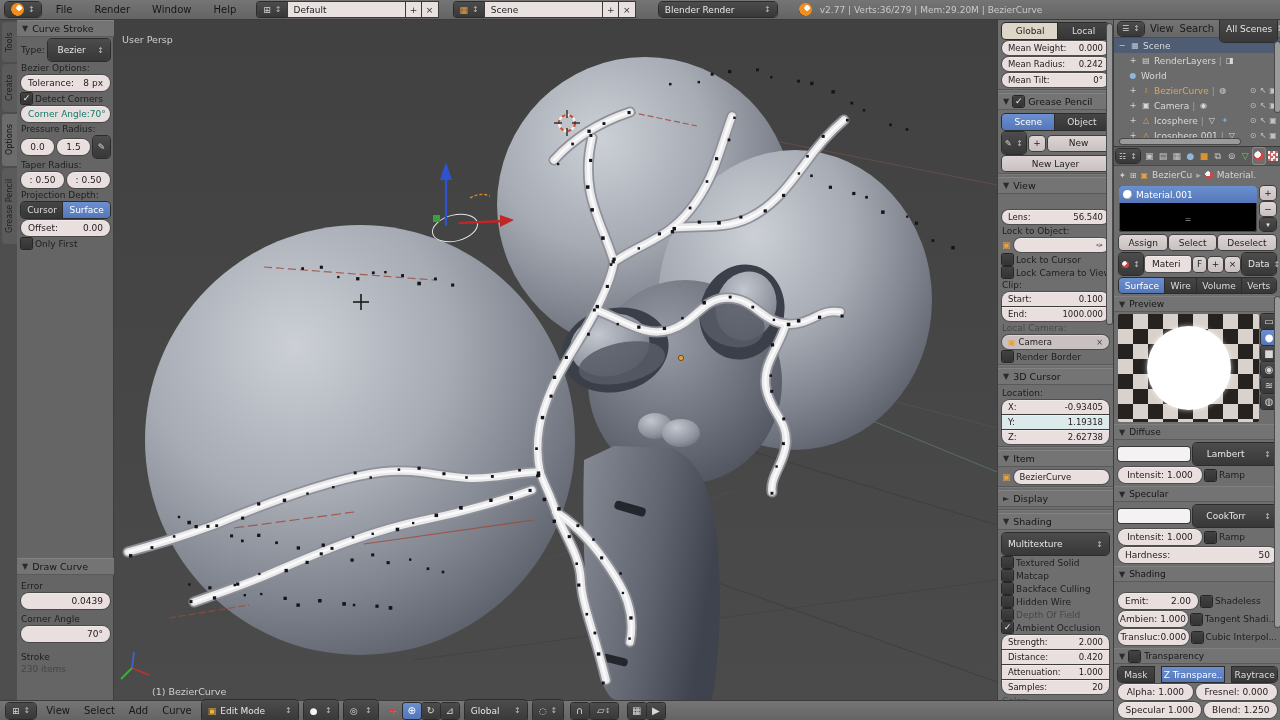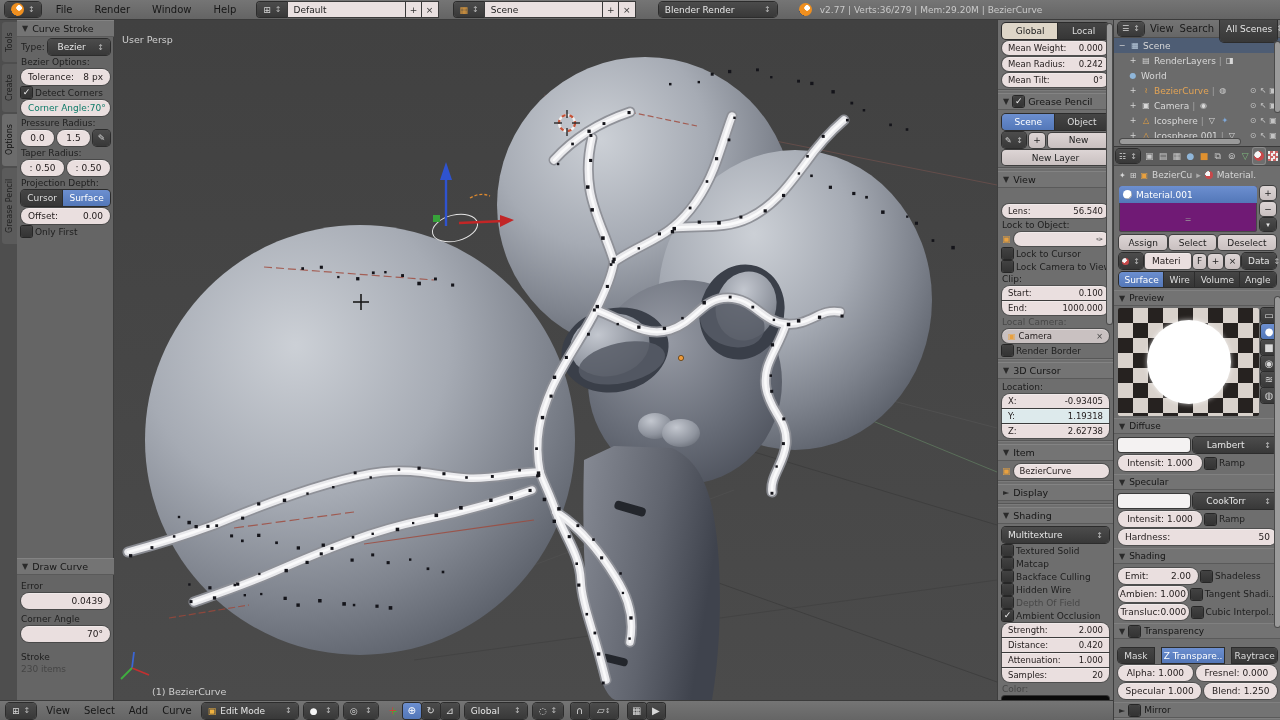--- a/index.html
+++ b/index.html
@@ -3,21 +3,21 @@
 <meta charset="utf-8">
 <style>
   *{box-sizing:border-box;margin:0;padding:0}
   html,body{width:1280px;height:720px;overflow:hidden}
   body{font-family:"DejaVu Sans",sans-serif;font-size:10px;color:#1c1c1c;background:#474747;position:relative}
   .abs{position:absolute}
   
   .fld{display:flex;align-items:center;justify-content:space-between;background:#eadfdf;border-radius:8px;height:15px;padding:8px 7px;color:#262020;box-shadow:0 0 0 1px rgba(40,40,40,.45), inset 0 1px 0 rgba(255,255,255,.35);font-size:9px;white-space:nowrap;overflow:hidden}
   .fld.center{justify-content:center;gap:3px}
   .fld .v{margin-left:auto}
-  .dk{display:flex;align-items:center;gap:4px;background:linear-gradient(#4c4c4c,#383838);border-radius:4px;height:16px;padding:0 6px;color:#e6e6e6;box-shadow:0 0 0 1px #2c2c2c;font-size:9px;white-space:nowrap}
+  .dk{display:flex;align-items:center;gap:4px;background:linear-gradient(#4c4c4c,#383838);border-radius:4px;height:22px;padding:0 6px;color:#e6e6e6;box-shadow:0 0 0 1px #2c2c2c;font-size:9px;white-space:nowrap}
   .dk .ud{margin-left:auto;font-size:8px;color:#bdbdbd}
   .btnl{display:flex;align-items:center;justify-content:center;background:linear-gradient(#ddd5d5,#c9c0c0);border-radius:4px;height:15px;color:#1d1d1d;box-shadow:0 0 0 1px #3e3e3e;font-size:9px;white-space:nowrap}
   .tabblue{background:linear-gradient(#6c8fd0,#5377b8)!important;color:#fff!important}
   .tabdark{background:linear-gradient(#454545,#363636);color:#ddd}
   .seg{display:flex;align-items:center;justify-content:center;height:16px;font-size:9px;box-shadow:0 0 0 1px #2c2c2c}
   .chk{flex:none;width:11px;height:11px;border-radius:2px;background:linear-gradient(#424242,#333);box-shadow:0 0 0 1px #262626;display:flex;align-items:center;justify-content:center;color:#f2f2f2;font-size:9px;line-height:1}
   .chk.on::after{content:"✓"}
   .lbl{font-size:9px;color:#1e1e1e;white-space:nowrap}
   .dim{color:#3a3a3a;opacity:.75}
   .hdr{display:flex;align-items:center;gap:4px;height:17px;padding:0 5px;background:#747474;border-top:1px solid #838383;border-bottom:1px solid #5a5a5a;font-size:9.5px;color:#161616;white-space:nowrap}
@@ -988,21 +988,21 @@
     <div style="display:flex;align-items:center;gap:4px;height:18px;padding:0 5px;color:#d6d6d6">
       <span class="icbox" style="font-size:8px">✦</span>
       <span class="icbox" style="font-size:8px">⊞</span>
       <span class="icbox" style="color:#e9a13f;font-size:8px">▣</span>
       <span>BezierCu</span>
       <span style="opacity:.6">▸</span>
       <span style="width:8px;height:8px;border-radius:50%;background:radial-gradient(circle at 35% 35%,#f6f6f6 34%,#c8484a 36%)"></span>
       <span>Material.</span>
     </div>
     <div style="display:flex;gap:3px;padding:2px 5px">
-      <div class="grow" style="height:46px;background:#701a75;border-radius:3px;box-shadow:inset 0 0 0 1px #474747;overflow:hidden">
+      <div class="grow" style="height:46px;background:#000000;border-radius:3px;box-shadow:inset 0 0 0 1px #474747;overflow:hidden">
         <div style="display:flex;align-items:center;gap:4px;height:17px;padding:0 4px;background:linear-gradient(#6c8fd0,#5377b8);color:#fff">
           <span style="width:9px;height:9px;border-radius:50%;background:radial-gradient(circle at 35% 35%,#fff 60%,#bbb 62%)"></span>
           <span>Material.001</span>
         </div>
         <div style="display:flex;justify-content:center;color:#9a9a9a;font-size:8px;margin-top:12px">=</div>
       </div>
       <div style="display:flex;flex-direction:column;gap:2px">
         <div class="btnl" style="width:16px;height:14px">+</div>
         <div class="btnl" style="width:16px;height:14px">−</div>
         <div class="dk" style="width:16px;height:13px;padding:0;justify-content:center">
@@ -1043,21 +1043,21 @@
       <div class="seg tabblue grow" style="height:15px;border-radius:4px 0 0 4px">
           <span>Surface</span>
         </div>
       <div class="seg tabdark grow" style="height:15px">
           <span>Wire</span>
         </div>
       <div class="seg tabdark grow" style="height:15px">
           <span>Volume</span>
         </div>
       <div class="seg tabdark grow" style="height:15px;border-radius:0 4px 4px 0">
-          <span>Angle</span>
+          <span>Verts</span>
         </div>
     </div>
     <div class="phdr">
         <span class="tri">▼</span>
         <span>Preview</span>
       </div>
     <div style="display:flex;gap:2px;padding:2px 4px">
       <div class="grow checker" style="height:108px;position:relative;border-radius:2px;overflow:hidden">
         <div style="position:absolute;left:50%;top:50%;width:84px;height:84px;margin:-42px 0 0 -42px;border-radius:50%;background:#fff;box-shadow:0 0 5px rgba(255,255,255,.7)"></div>
       </div>
@@ -1111,21 +1111,21 @@
     <div class="r">
         <div class="fld grow">
           <span>Hardness:</span>
           <span class="v">50</span>
         </div>
       </div>
     <div class="phdr" style="margin-top:3px">
         <span class="tri">▼</span>
         <span>Shading</span>
       </div>
-    <div class="r" style="margin-top:4px">
+    <div class="r" style="margin-top:11px">
       <div class="fld" style="width:80px">
           <span>Emit:</span>
           <span class="v">2.00</span>
         </div>
       <span class="chk"></span>
         <span class="lbl">Shadeless</span>
     </div>
     <div class="r">
       <div class="fld center" style="width:80px">
           <span>Ambien:</span>
@@ -1140,21 +1140,21 @@
           <span>0.000</span>
         </div>
       <span class="chk"></span>
         <span class="lbl">Cubic Interpol...</span>
     </div>
     <div class="phdr" style="margin-top:3px">
         <span class="tri">▼</span>
         <span class="chk"></span>
         <span>Transparency</span>
       </div>
-    <div class="r" style="gap:8px;margin-top:9px">
+    <div class="r" style="gap:8px;margin-top:3px">
       <div class="seg tabdark" style="flex:0.8;height:15px;border-radius:4px 0 0 4px">
           <span>Mask</span>
         </div>
       <div class="seg tabblue" style="flex:1.4;height:15px">
           <span>Z Transpare..</span>
         </div>
       <div class="seg tabdark" style="flex:1;height:15px;border-radius:0 4px 4px 0">
           <span>Raytrace</span>
         </div>
     </div>

